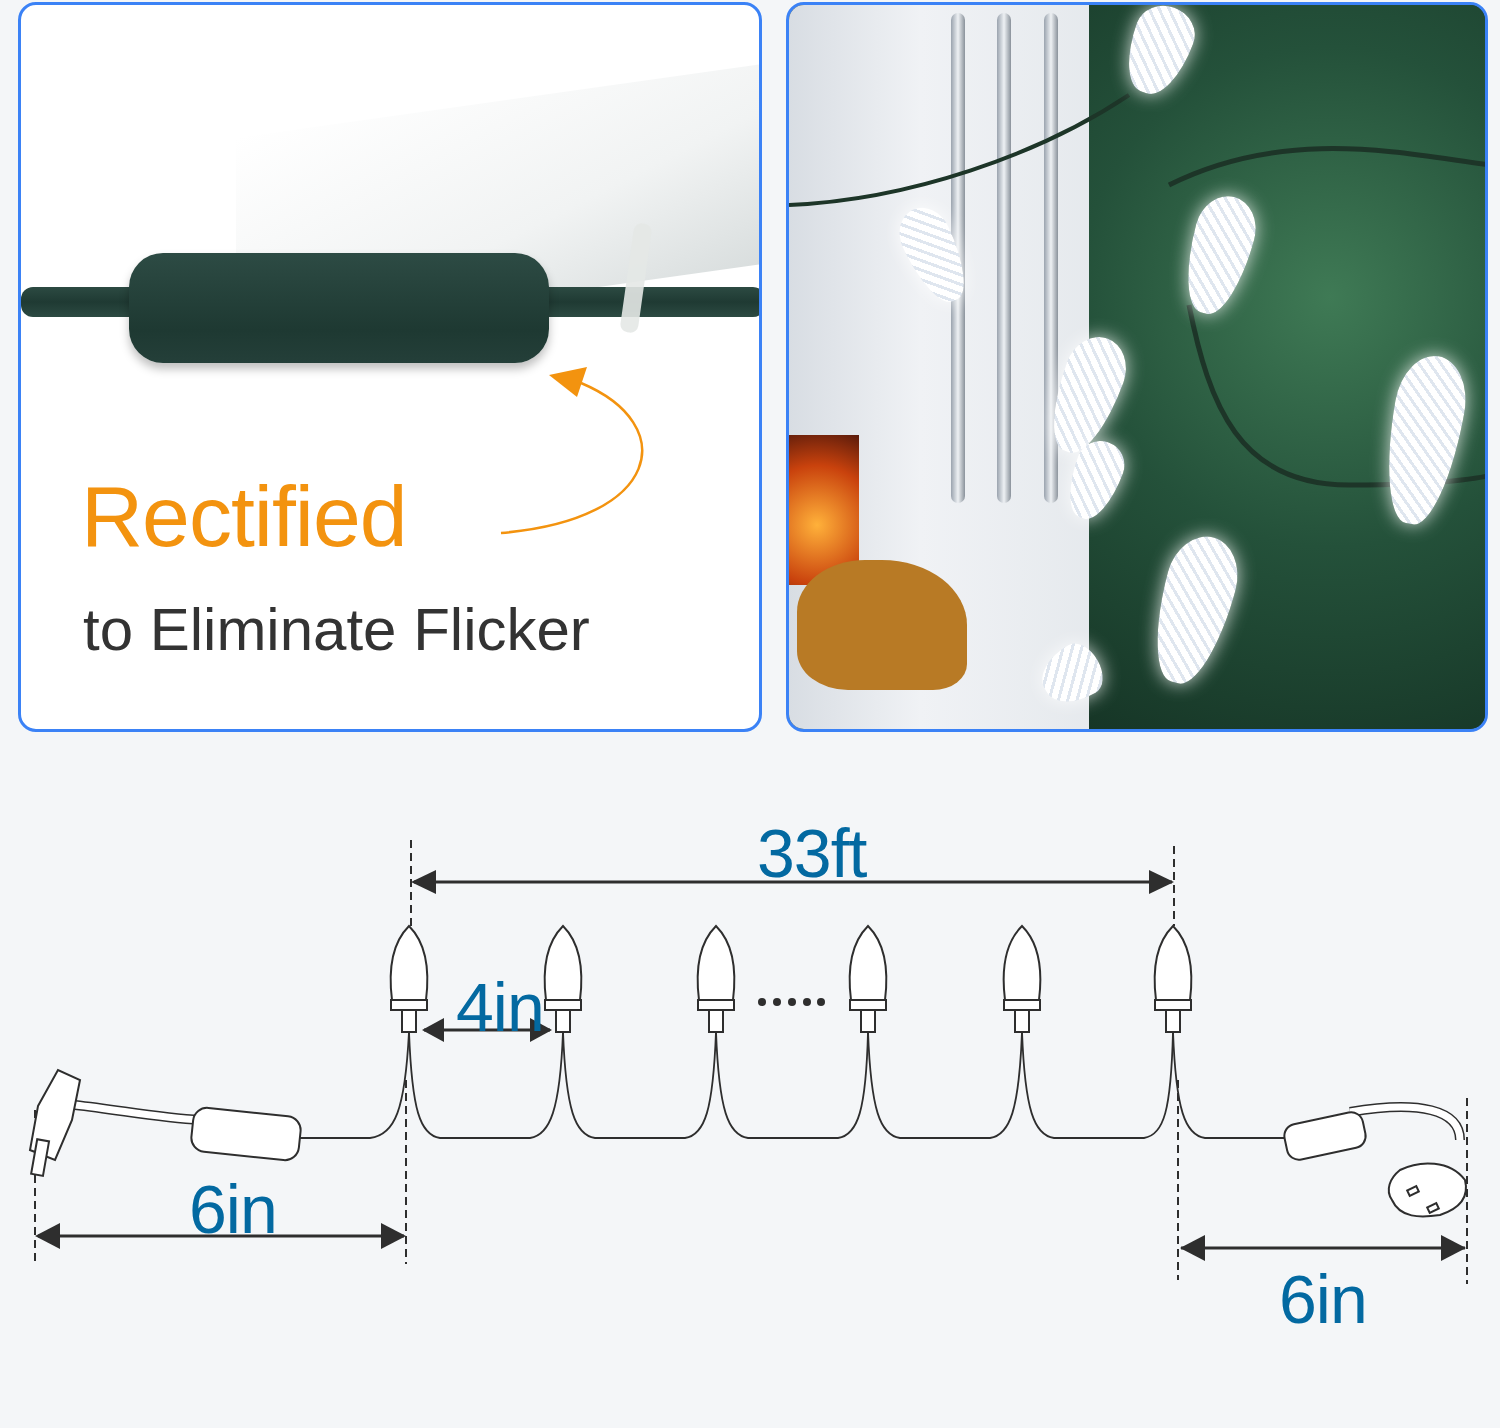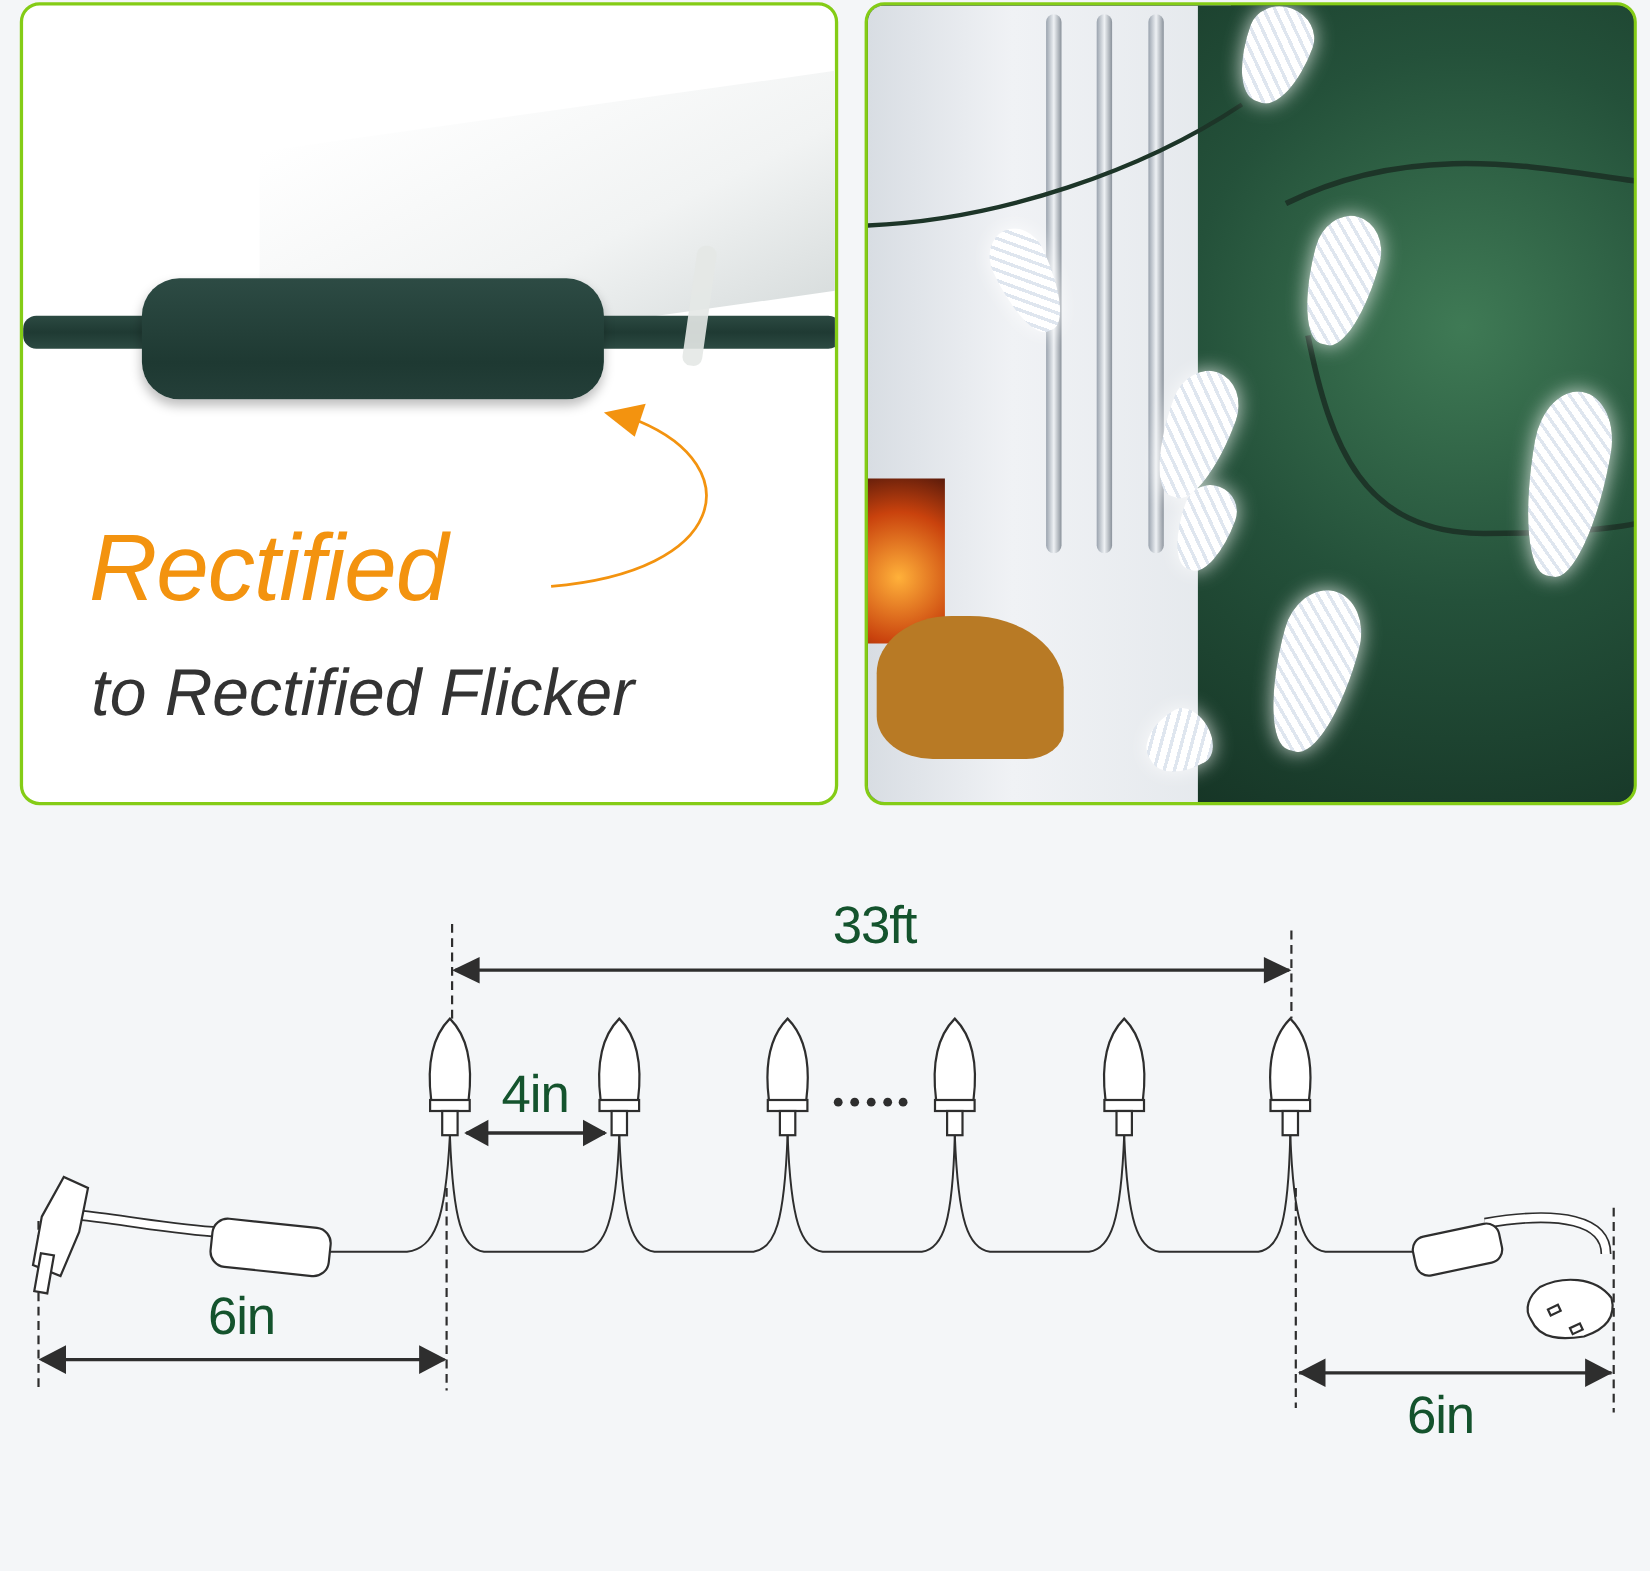--- a/index.html
+++ b/index.html
@@ -3,21 +3,21 @@
 <meta charset="utf-8">
 <style>
   html, body { margin:0; padding:0; }
   body {
     width:1500px; height:1428px; position:relative; overflow:hidden;
     background:#f4f6f8;
     font-family:"Liberation Sans", sans-serif;
   }
   .panel {
     position:absolute; box-sizing:border-box;
-    border:3px solid #84cc16; border-radius:18px; overflow:hidden;font-style:italic;
+    border:3px solid #3b82f6; border-radius:18px; overflow:hidden;
   }
   #panel-left { left:18px; top:2px; width:744px; height:730px; background:#ffffff; }
   #panel-right { left:786px; top:2px; width:702px; height:730px; background:#1f3b2c; }
 
   
   .paper {
     position:absolute; left:215px; top:95px; width:540px; height:200px;
     background:linear-gradient(160deg,#ffffff 0%,#f1f3f3 60%,#d8dddd 100%);
     transform:skewY(-8deg);
   }
@@ -62,36 +62,36 @@
   }
   .deer { position:absolute; left:8px; top:555px; width:170px; height:130px; background:#b87a25; border-radius:40% 50% 20% 30%; }
   .bulb-photo {
     position:absolute; width:60px; height:120px; border-radius:50% 50% 45% 45%/30% 30% 70% 70%;
     background:repeating-linear-gradient(45deg,#ffffff 0 6px,#dfe6ef 6px 9px);
     box-shadow:0 0 18px rgba(255,255,255,0.8);
   }
 
   
   #diagram { position:absolute; left:0; top:740px; width:1500px; height:688px; }
-  .dim-label { position:absolute; font-size:48px; color:#14532d; letter-spacing:-1px; }
+  .dim-label { position:absolute; font-size:68px; color:#0369a1; letter-spacing:-1px; }
 </style>
 </head>
 <body>
 
 <div class="panel" id="panel-left">
   <div class="paper"></div>
   <div class="cable"></div>
   <div class="rectifier"></div>
   <div class="tie"></div>
   <svg class="arrow-svg" width="744" height="730">
     <path d="M480 528 C 640 515, 660 420, 560 378" fill="none" stroke="#f3930f" stroke-width="2.5"></path>
     <polygon points="528,370 566,362 556,392" fill="#f3930f"></polygon>
   </svg>
   <div class="rectified-text">Rectified</div>
-  <div class="sub-text">to Rectified Flicker</div>
+  <div class="sub-text">to Eliminate Flicker</div>
 </div>
 
 <div class="panel" id="panel-right">
   <div class="wall"></div>
   <div class="fire"></div>
   <div class="pipe" style="left:162px"></div>
   <div class="pipe" style="left:208px"></div>
   <div class="pipe" style="left:255px"></div>
   <div class="deer"></div>
   <div class="tree"></div>

